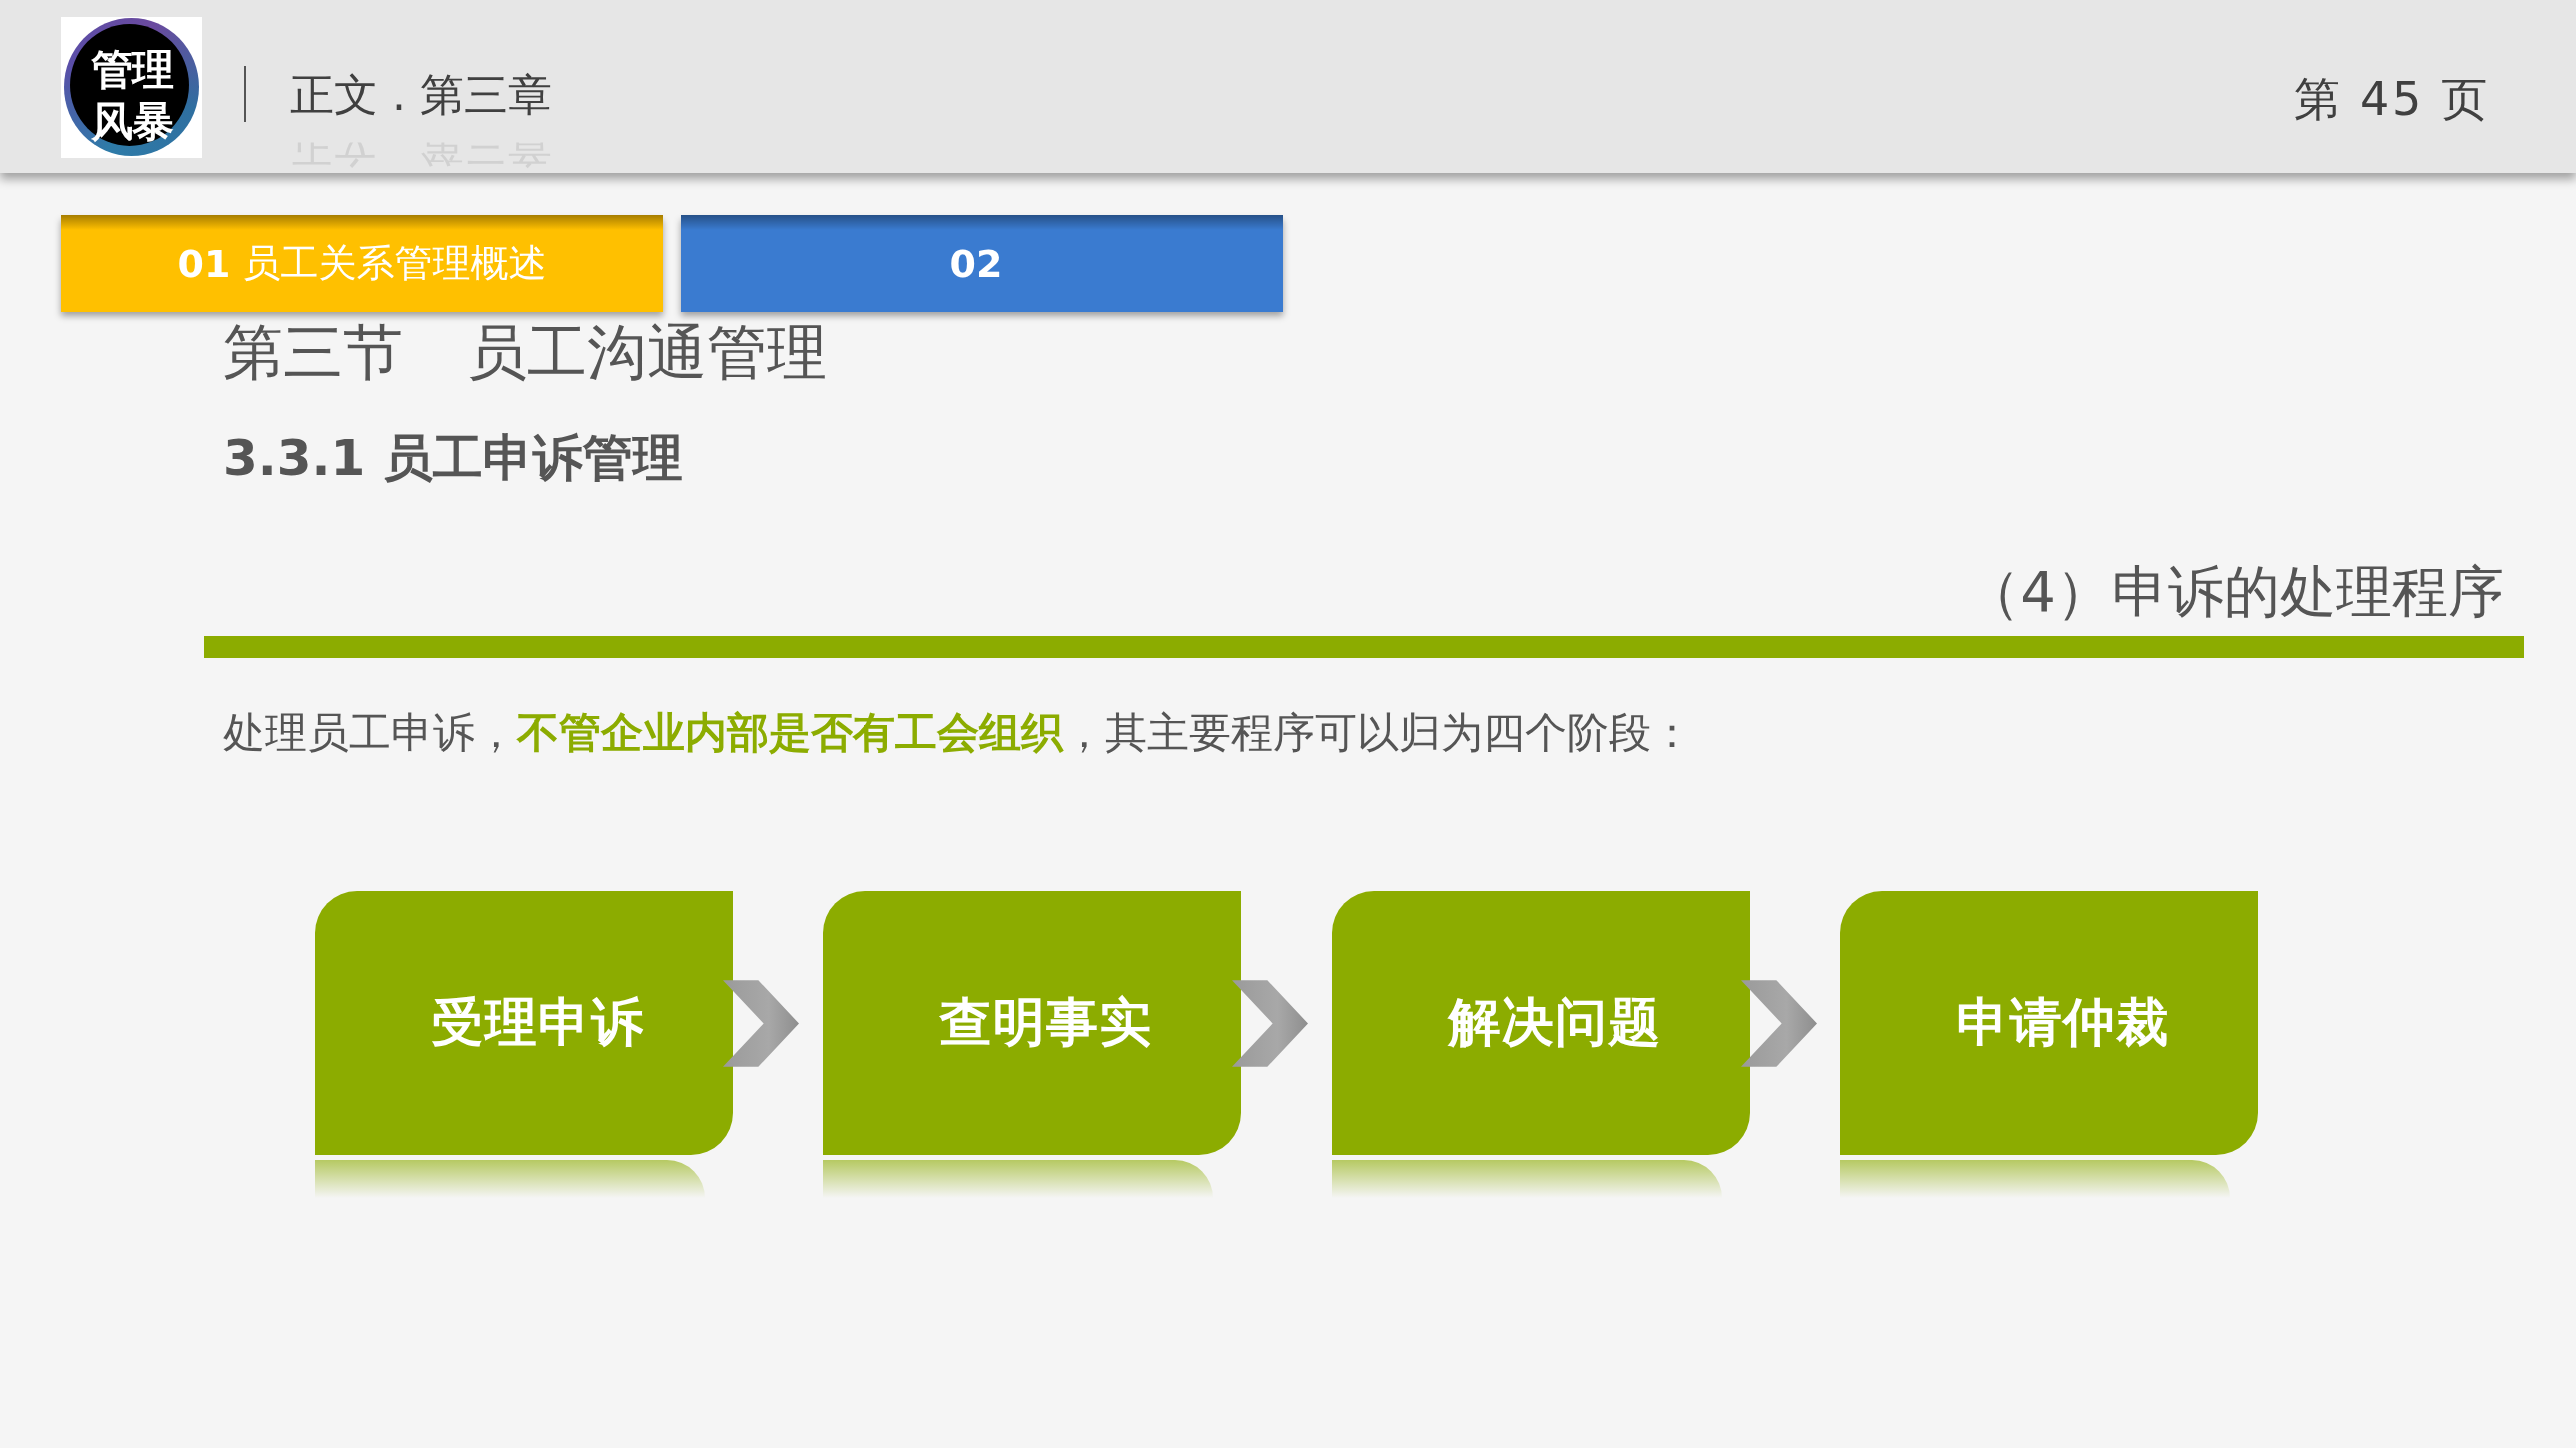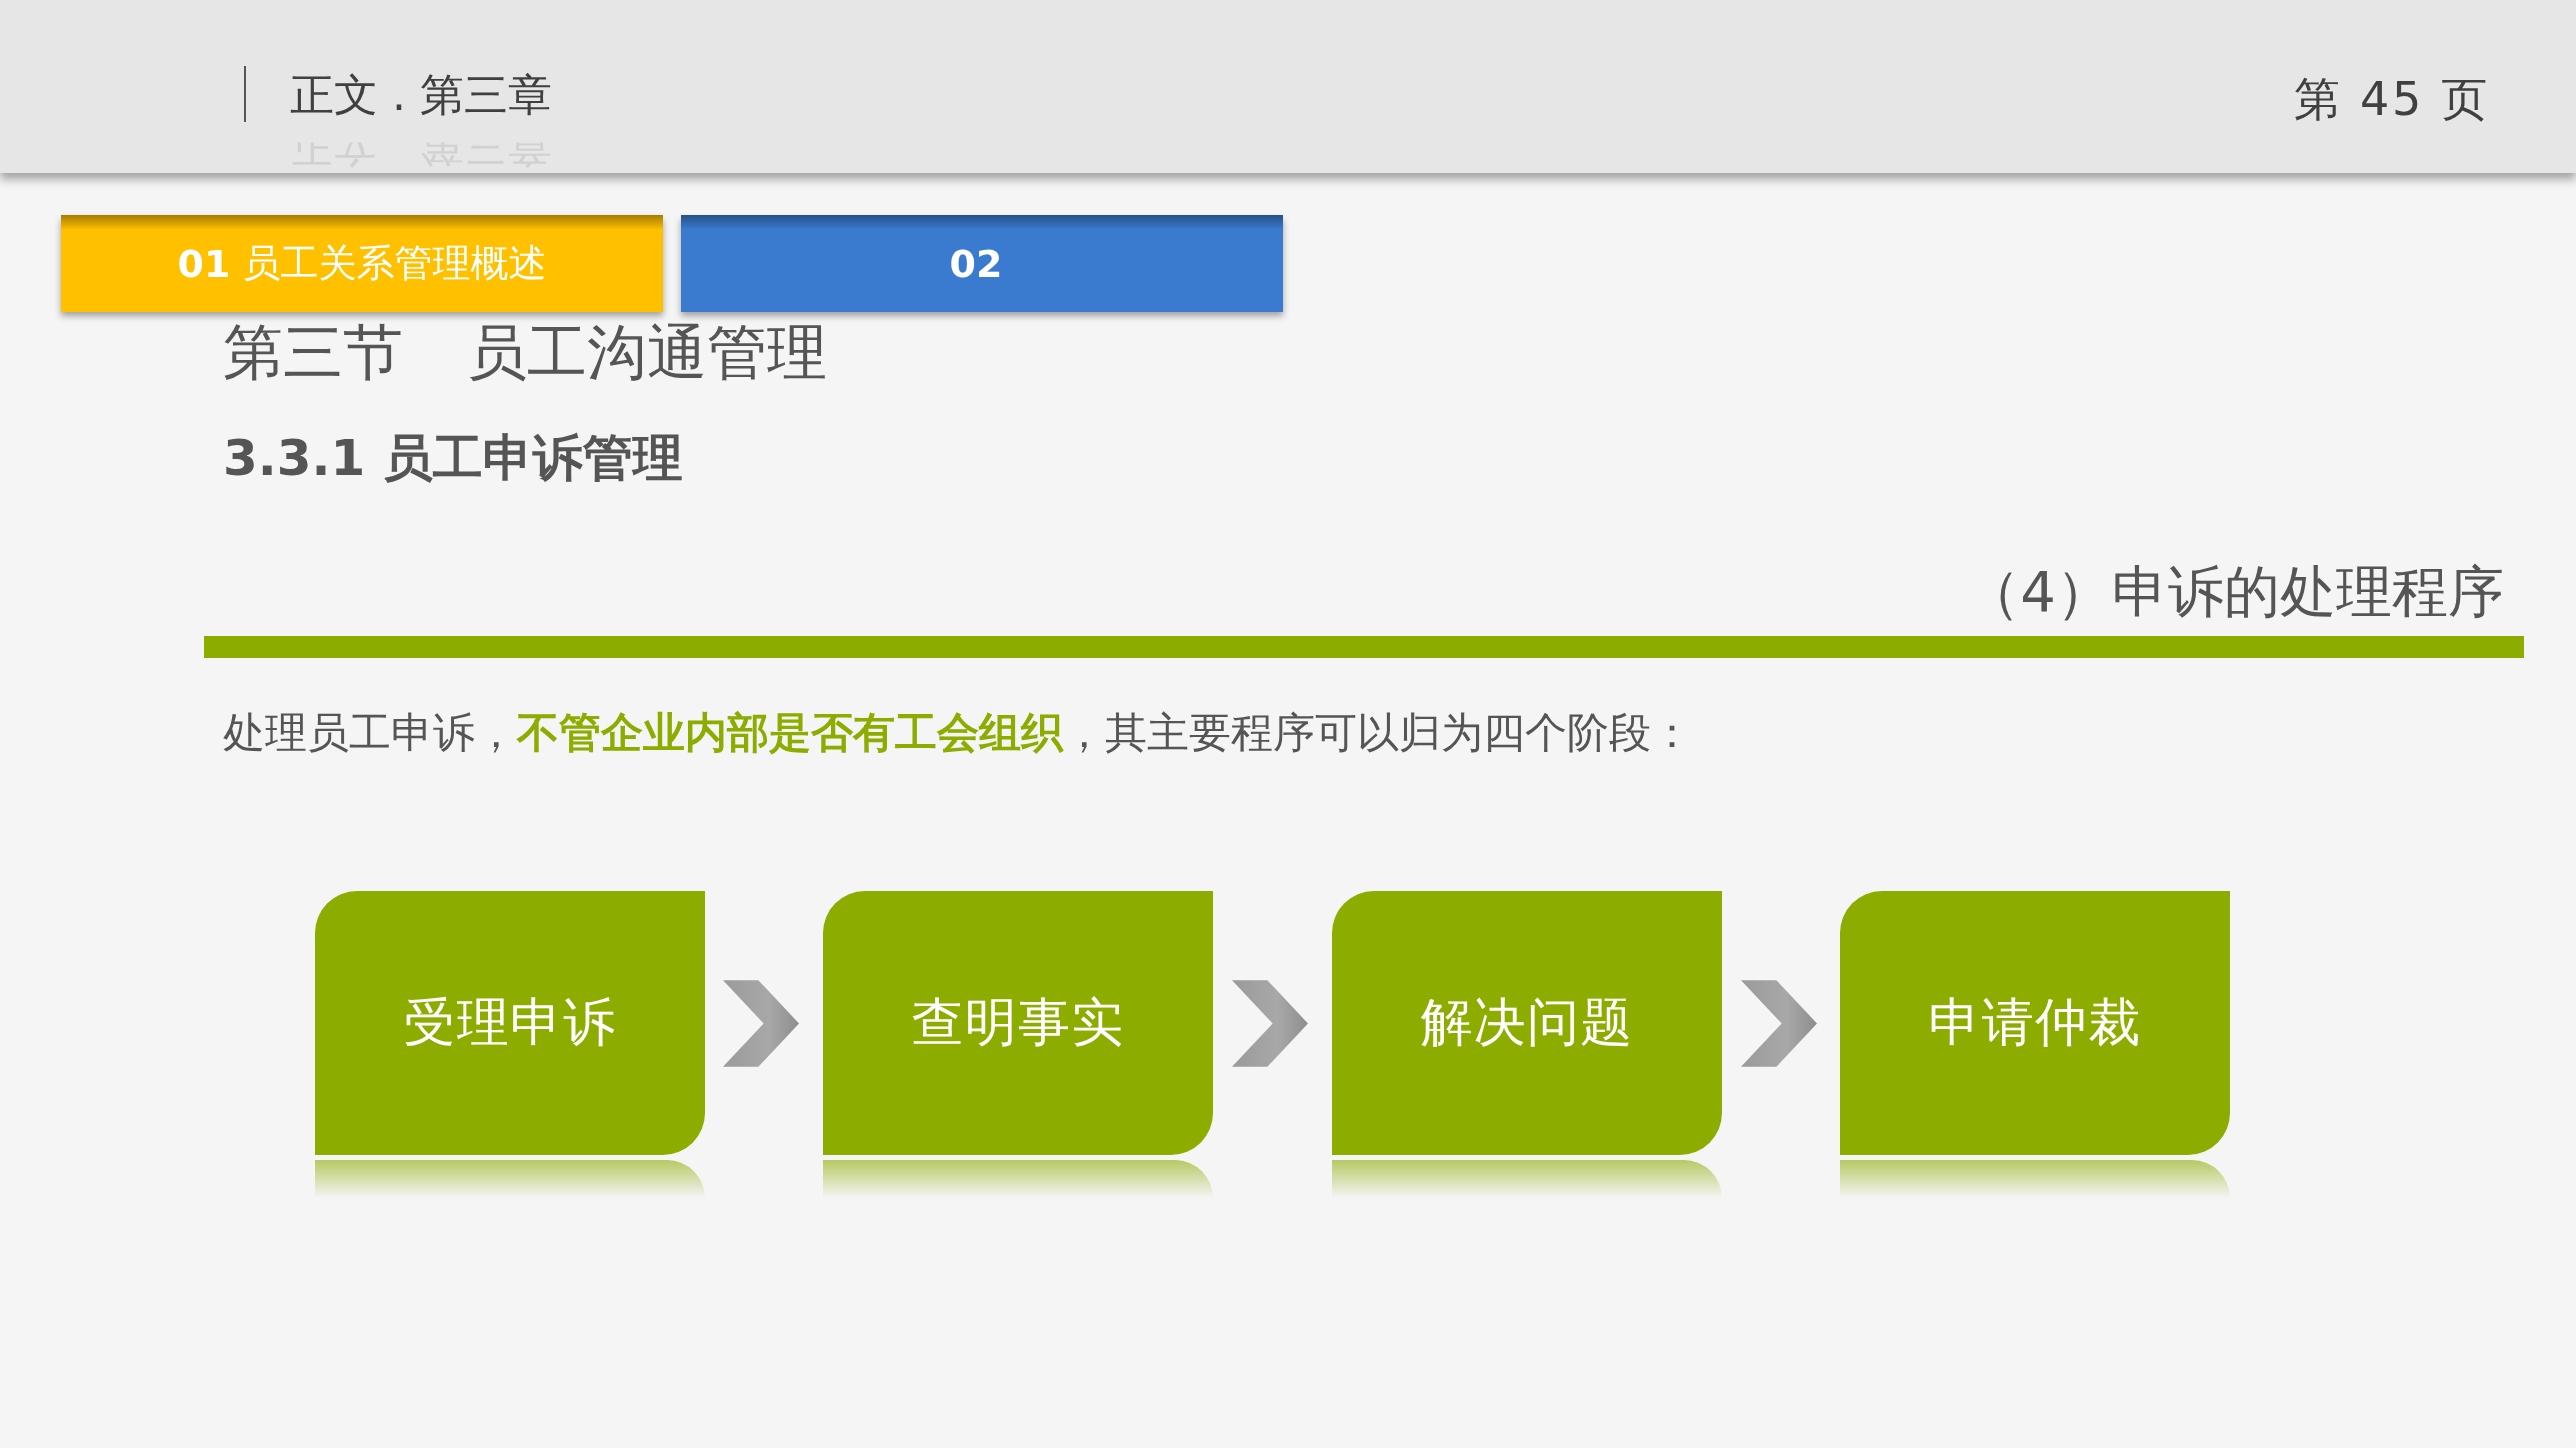--- a/index.html
+++ b/index.html
@@ -73,33 +73,41 @@
   }
   .intro {
     position:absolute; left:223px; top:703px; font-size:42px; color:#555; line-height:60px;
   }
   .intro .hl { color:#8cac00; font-weight:bold; }
   .flow { position:absolute; left:0; top:0; }
   .box {
     position:absolute; top:891px; width:390px; height:264px;
     background:#8cac00; border-radius:42px 0 42px 0;
     display:flex; align-items:center; justify-content:center;
-    color:#fff; font-size:52px; font-weight:normal; letter-spacing:1.3px;
+    color:#fff; font-size:52px; font-weight:bold; letter-spacing:1.3px;padding-left:28px;
   }
   .box-reflect {
     position:absolute; top:1160px; width:390px; height:38px;
     border-radius:0 42px 0 0;
     background:linear-gradient(rgba(140,172,0,0.6), rgba(140,172,0,0));
   }
   .chev { position:absolute; top:980px; width:76px; height:87px; }
 </style>
 </head>
 <body>
 
 <div class="header">
+  <div class="logo">
+    <div class="logo-disc"></div>
+    <div class="logo-inner"></div>
+    <div class="logo-text">
+      <div>管理</div>
+      <div>风暴</div>
+    </div>
+  </div>
   <div class="divider"></div>
   <div class="chapter">正文 . 第三章</div>
   <div class="chapter-reflect">正文 . 第三章</div>
   <div class="page-no">第 45 页</div>
 </div>
 
 <div class="tabs">
   <div class="tab" style="left:0;background:#ffc000;">
     <span class="num">01</span>
     <span>员工关系管理概述</span>

